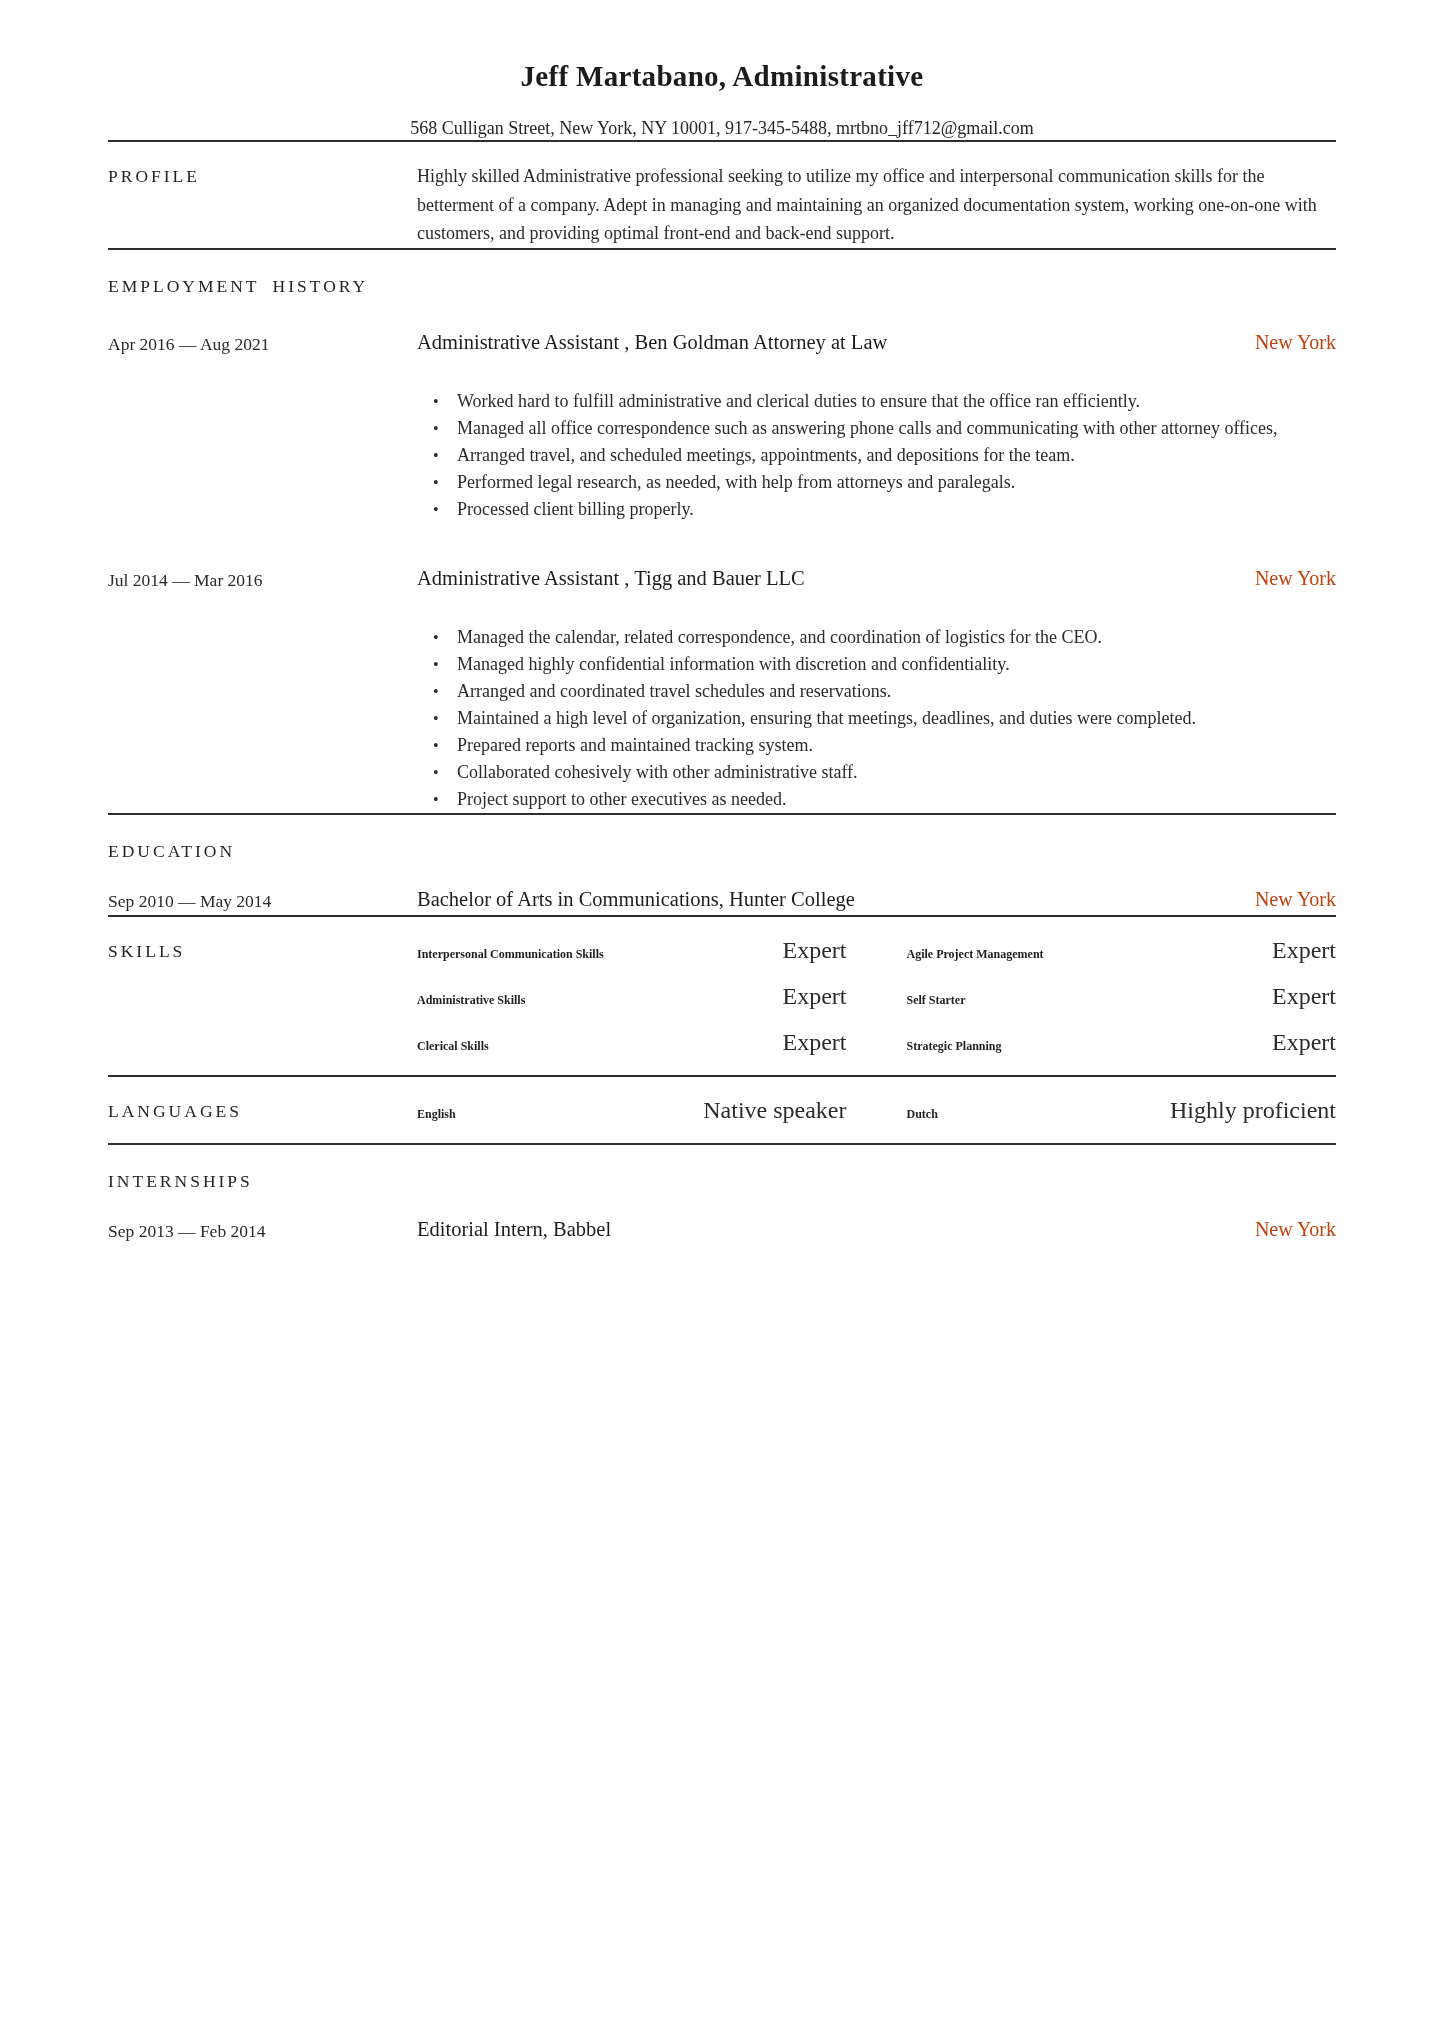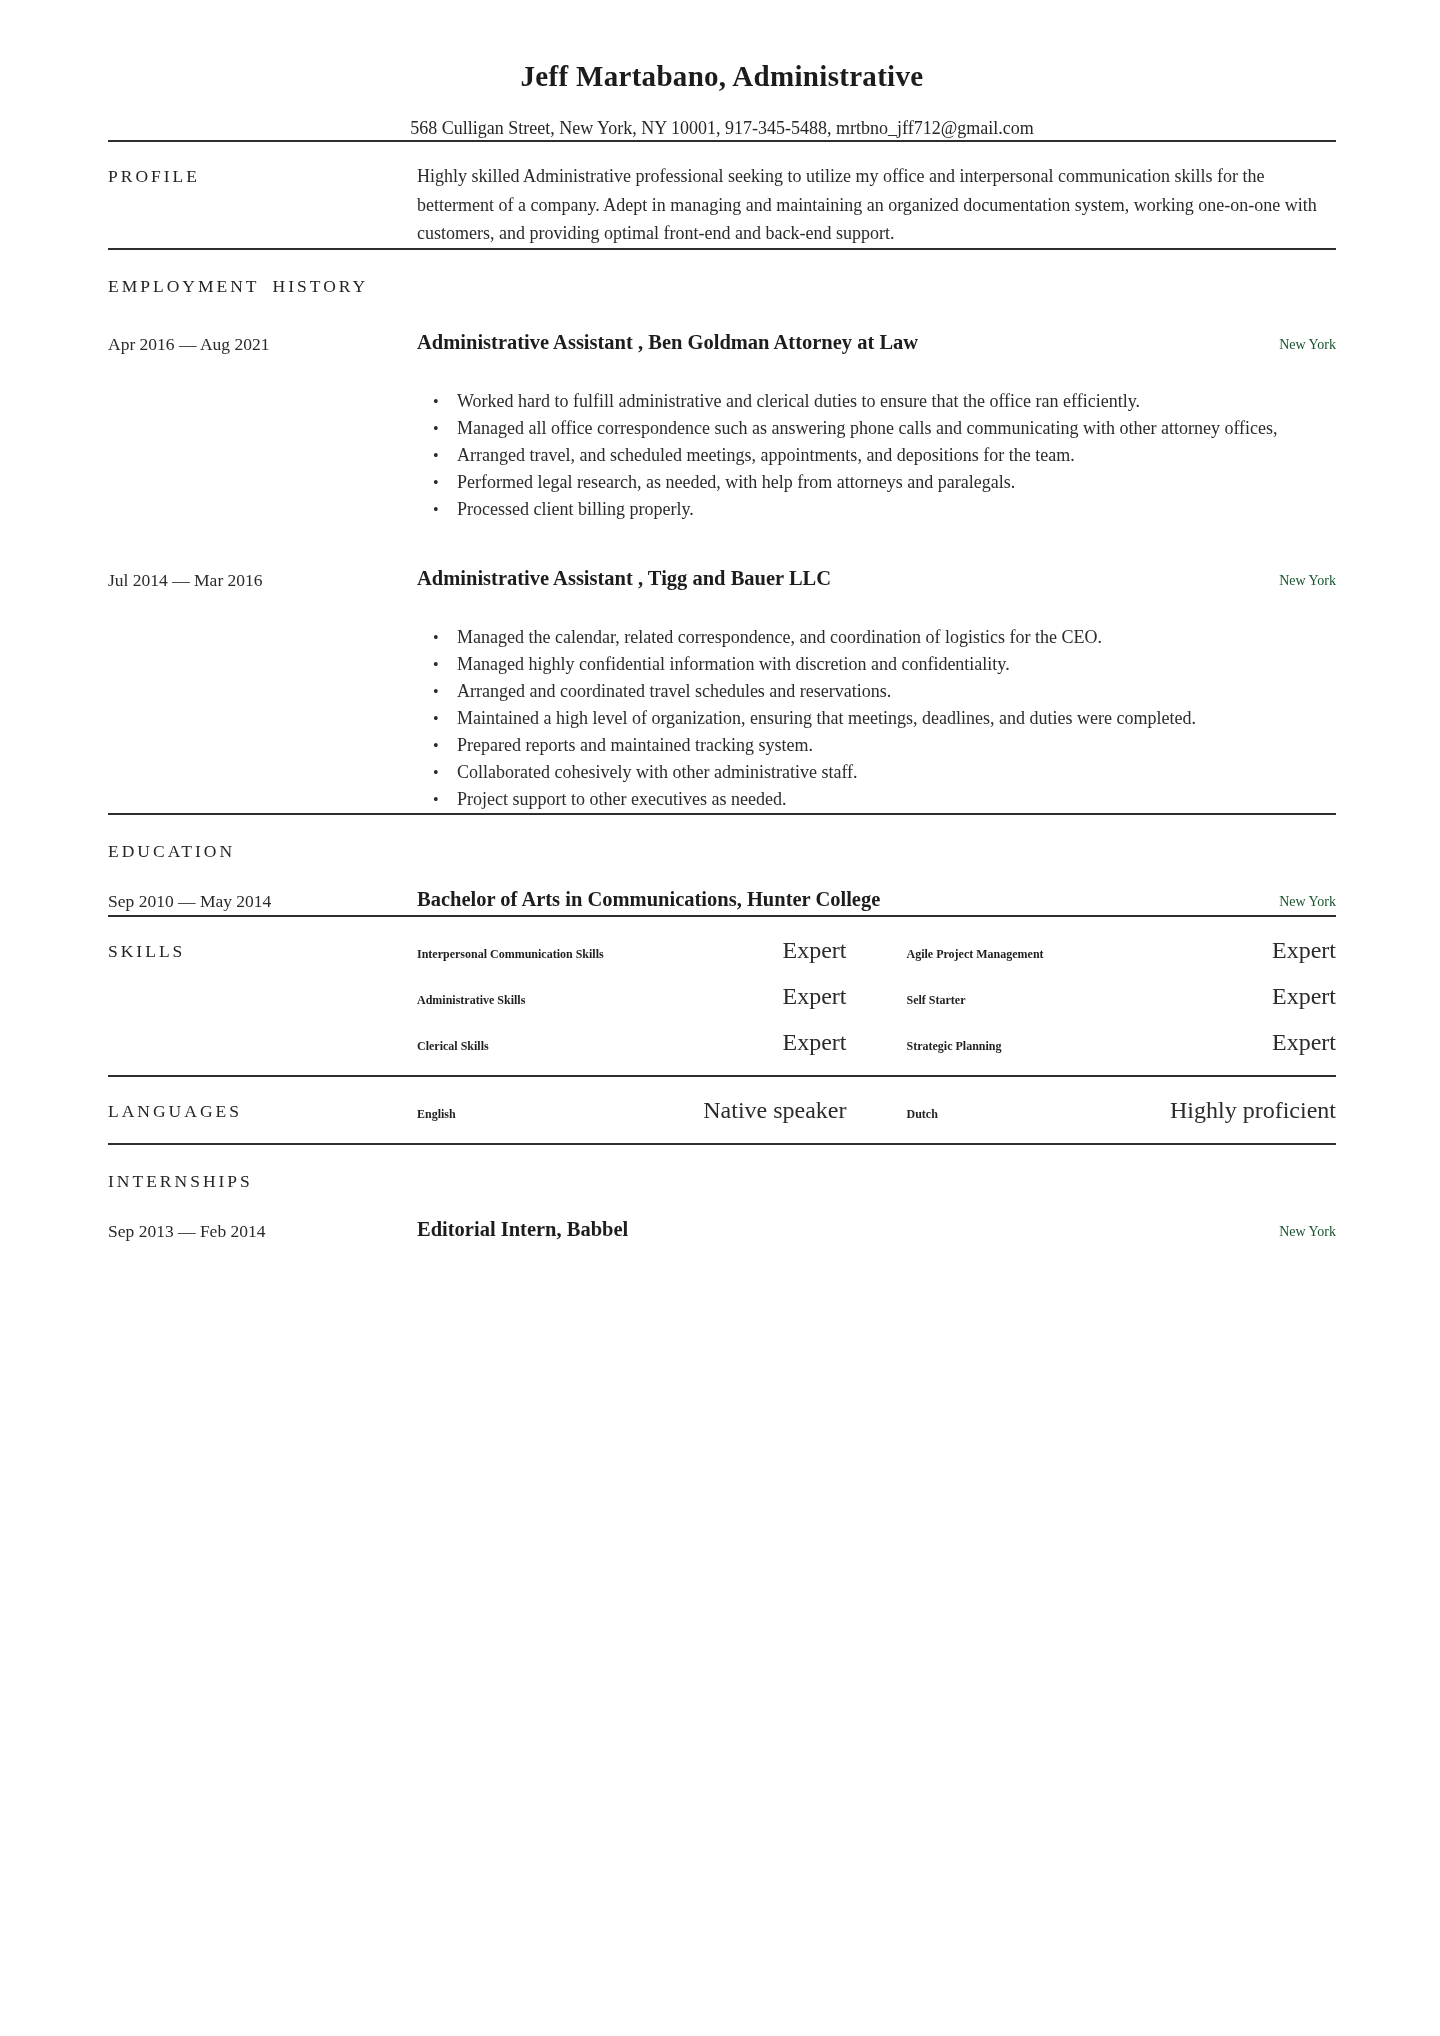--- a/index.html
+++ b/index.html
@@ -54,23 +54,23 @@
   .entry-emp-1 { margin-top:30px; }
   .entry-emp-2 { margin-top:42px; }
   .entry-simple { margin-top:22px; }
   .entry-dates {
     font-size:17.5px; line-height:27px; color:#2a2a2a; padding-top:2px;
   }
   .entry-header {
     display:flex; justify-content:space-between; align-items:baseline;
   }
   .entry-title {
-    font-size:20.5px; line-height:27px; font-weight:bold; color:#1d1d1d;
-  }
-  .entry-loc { font-size:14px; color:#14532d; white-space:nowrap; padding-left:20px;font-family:Liberation Serif, serif; }
+    font-size:20.5px; line-height:27px; font-weight:normal; color:#1d1d1d;
+  }
+  .entry-loc { font-size:20px; color:#c2410c; white-space:nowrap; padding-left:20px;font-family:Liberation Serif, serif; }
   ul.bullets { list-style:none; margin-top:32px; }
   ul.bullets li {
     position:relative; padding-left:40px;
     font-size:18px; line-height:27px; color:#2b2b2b;
   }
   ul.bullets li::before {
     content:"\2022";
     position:absolute; left:16px; top:0;
     font-size:16px; line-height:27px; color:#2b2b2b;
   }

